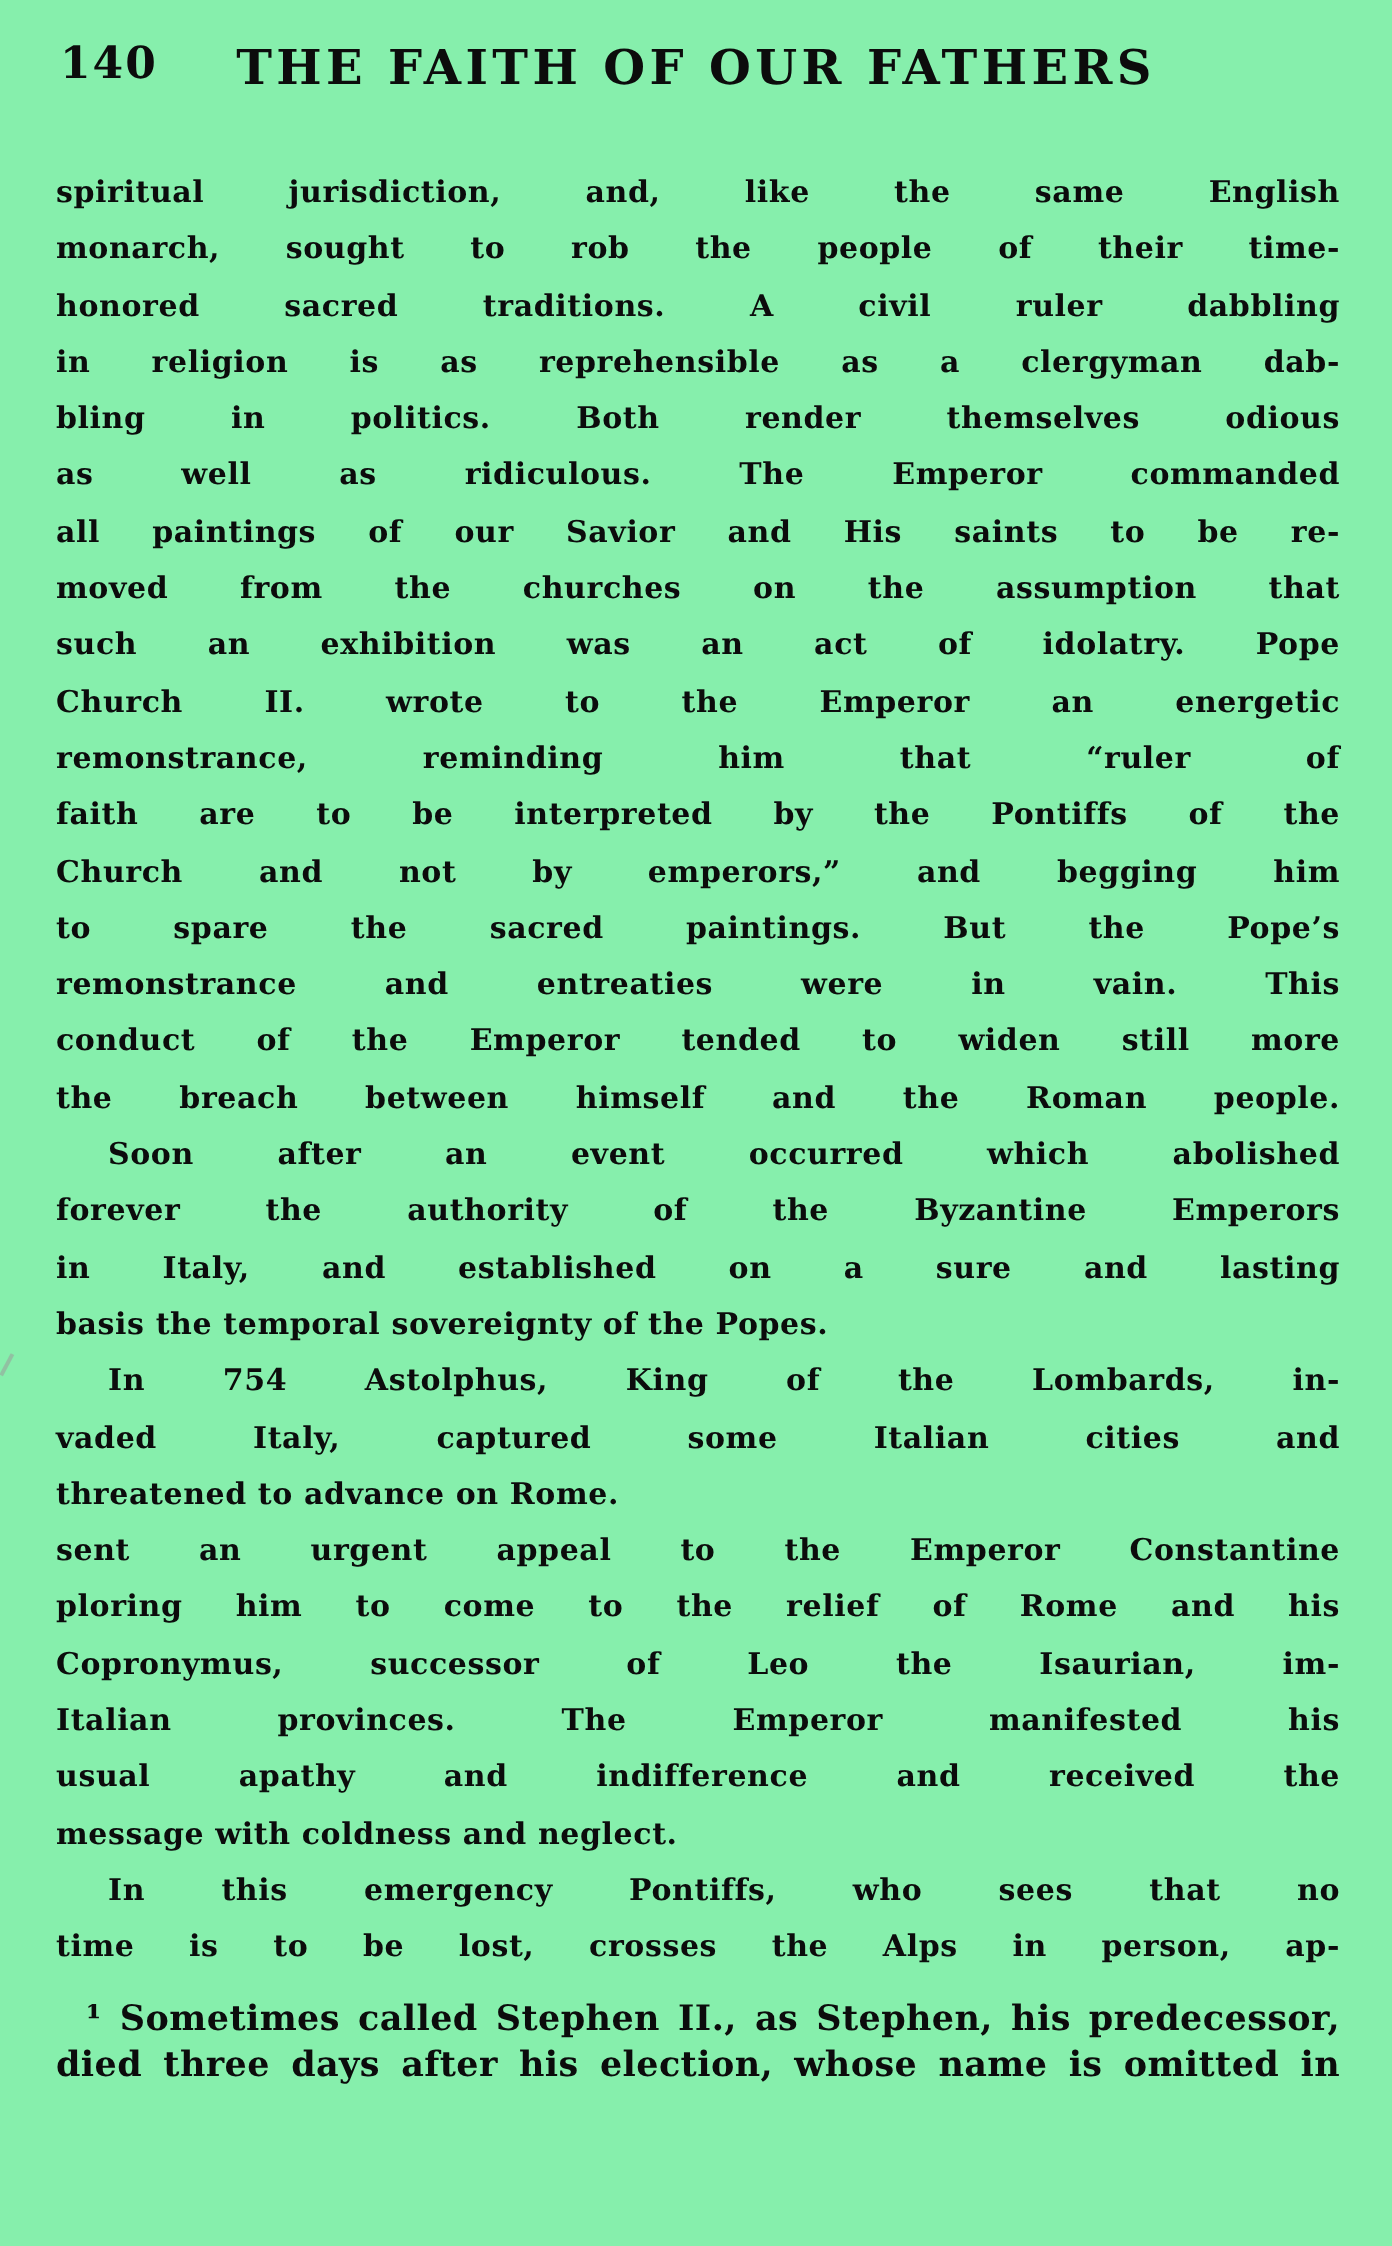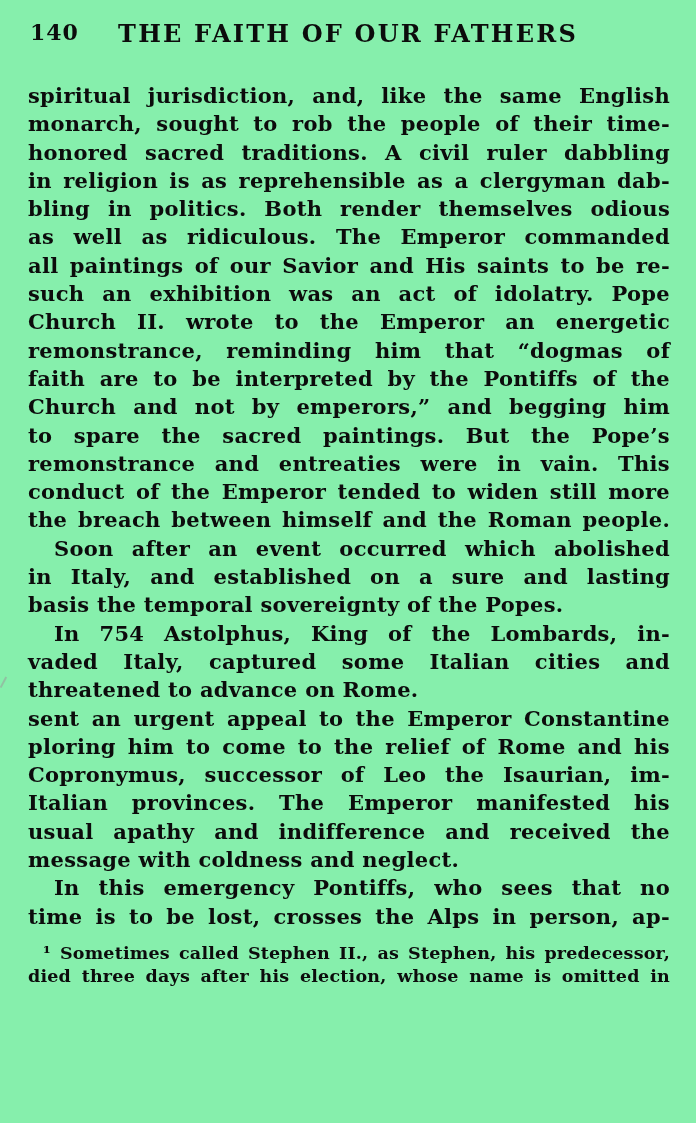--- a/index.html
+++ b/index.html
@@ -34,21 +34,21 @@
   .running-title {
     display: block;
     text-align: center;
     font-size: 24px;
     letter-spacing: 2.2px;
     white-space: nowrap;
   }
   
   .body-text {
     margin: 33px 26px 0 28px;
-    font-size: 21px;
+    font-size: 15px;
     letter-spacing: 0.3px;
   }
   .line {
     line-height: 28.3px;
     height: 28.3px;
     text-align: justify;
     text-align-last: justify;
     white-space: nowrap;
   }
   .line.no-just {
@@ -94,32 +94,34 @@
 
   <div class="body-text">
       <div class="para">
         <div class="line">spiritual jurisdiction, and, like the same English</div>
         <div class="line">monarch, sought to rob the people of their time-</div>
         <div class="line">honored sacred traditions. A civil ruler dabbling</div>
         <div class="line">in religion is as reprehensible as a clergyman dab-</div>
         <div class="line">bling in politics. Both render themselves odious</div>
         <div class="line">as well as ridiculous. The Emperor commanded</div>
         <div class="line">all paintings of our Savior and His saints to be re-</div>
+        <div class="line">moved from the churches on the assumption that</div>
         <div class="line">such an exhibition was an act of idolatry. Pope</div>
         <div class="line">Church II. wrote to the Emperor an energetic</div>
-        <div class="line">remonstrance, reminding him that “dogmas of</div>
+        <div class="line">remonstrance, reminding him that “ruler of</div>
         <div class="line">faith are to be interpreted by the Pontiffs of the</div>
         <div class="line">Church and not by emperors,” and begging him</div>
         <div class="line">to spare the sacred paintings. But the Pope’s</div>
         <div class="line">remonstrance and entreaties were in vain. This</div>
         <div class="line">conduct of the Emperor tended to widen still more</div>
         <div class="line">the breach between himself and the Roman people.</div>
       </div>
       <div class="para">
         <div class="line ind">Soon after an event occurred which abolished</div>
+        <div class="line">forever the authority of the Byzantine Emperors</div>
         <div class="line">in Italy, and established on a sure and lasting</div>
         <div class="line no-just">basis the temporal sovereignty of the Popes.</div>
       </div>
       <div class="para">
         <div class="line ind">In 754 Astolphus, King of the Lombards, in-</div>
         <div class="line">vaded Italy, captured some Italian cities and</div>
         <div class="line no-just">threatened to advance on Rome.</div>
       </div>
       <div class="para">
         <div class="line">sent an urgent appeal to the Emperor Constantine</div>

